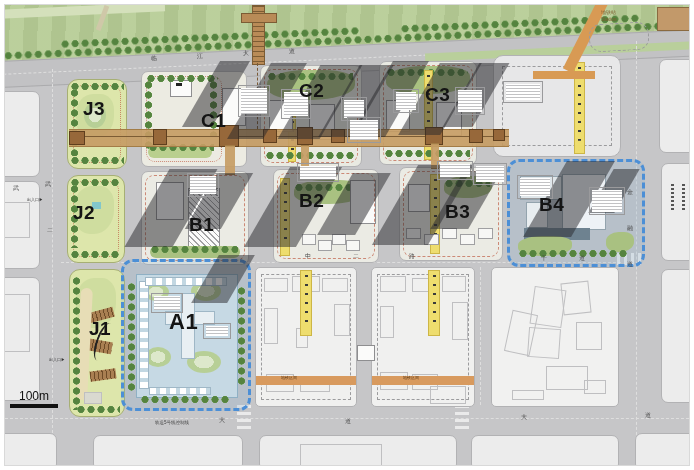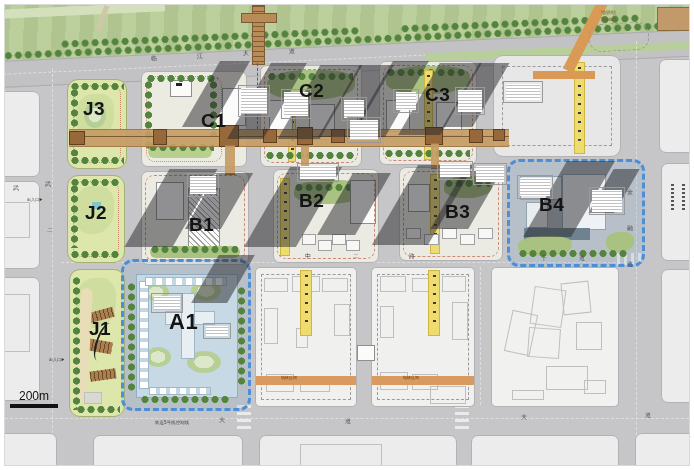--- a/index.html
+++ b/index.html
@@ -297,21 +297,21 @@
   <div class="anno" style="left:292px;top:158px;width:36px;height:13px"></div>
   <div class="anno" style="left:432px;top:156px;width:30px;height:13px"></div>
   <div class="anno" style="left:468px;top:158px;width:28px;height:16px"></div>
   <div class="anno" style="left:512px;top:170px;width:30px;height:18px"></div>
   <div class="anno" style="left:584px;top:182px;width:30px;height:22px"></div>
   <div class="anno" style="left:146px;top:288px;width:26px;height:14px"></div>
   <div class="anno" style="left:198px;top:318px;width:22px;height:10px"></div>
   <div class="anno" style="left:498px;top:76px;width:34px;height:16px"></div>
 
   <div class="lbl" style="left:78px;top:94px">J3</div>
-  <div class="lbl" style="left:80px;top:198px">J2</div>
+  <div class="lbl" style="left:68px;top:198px">J2</div>
   <div class="lbl" style="left:84px;top:314px">J1</div>
   <div class="lbl" style="left:196px;top:106px">C1</div>
   <div class="lbl" style="left:294px;top:76px">C2</div>
   <div class="lbl" style="left:420px;top:80px">C3</div>
   <div class="lbl" style="left:184px;top:210px">B1</div>
   <div class="lbl" style="left:294px;top:186px">B2</div>
   <div class="lbl" style="left:440px;top:197px">B3</div>
   <div class="lbl" style="left:534px;top:190px">B4</div>
   <div class="lbl xl" style="left:164px;top:306px">A1</div>
 
@@ -338,17 +338,17 @@
   <div class="tiny" style="left:596px;top:4px;color:#7c5c2e">
     <div>地铁站</div>
     <div>Station</div>
   </div>
   <div class="tiny" style="left:150px;top:415px;font-size:4.5px;color:#444">轨道5号线控制线</div>
   <div class="tiny" style="left:276px;top:370px;font-size:4px;color:#5a3a18">地铁区间</div>
   <div class="tiny" style="left:398px;top:370px;font-size:4px;color:#5a3a18">地铁区间</div>
   <div class="tiny" style="left:22px;top:192px;font-size:4px;color:#333">出入口▶</div>
   <div class="tiny" style="left:44px;top:352px;font-size:4px;color:#333">出入口▶</div>
 
-  <div class="m" style="left:14px;top:384px;font-size:12px;color:#111">200m</div>
+  <div class="m" style="left:14px;top:384px;font-size:12px;color:#111">100m</div>
   <div class="m" style="left:5px;top:399px;width:48px;height:4px;background:#111"></div>
 
 </div>
 </div>
 
 </body></html>

